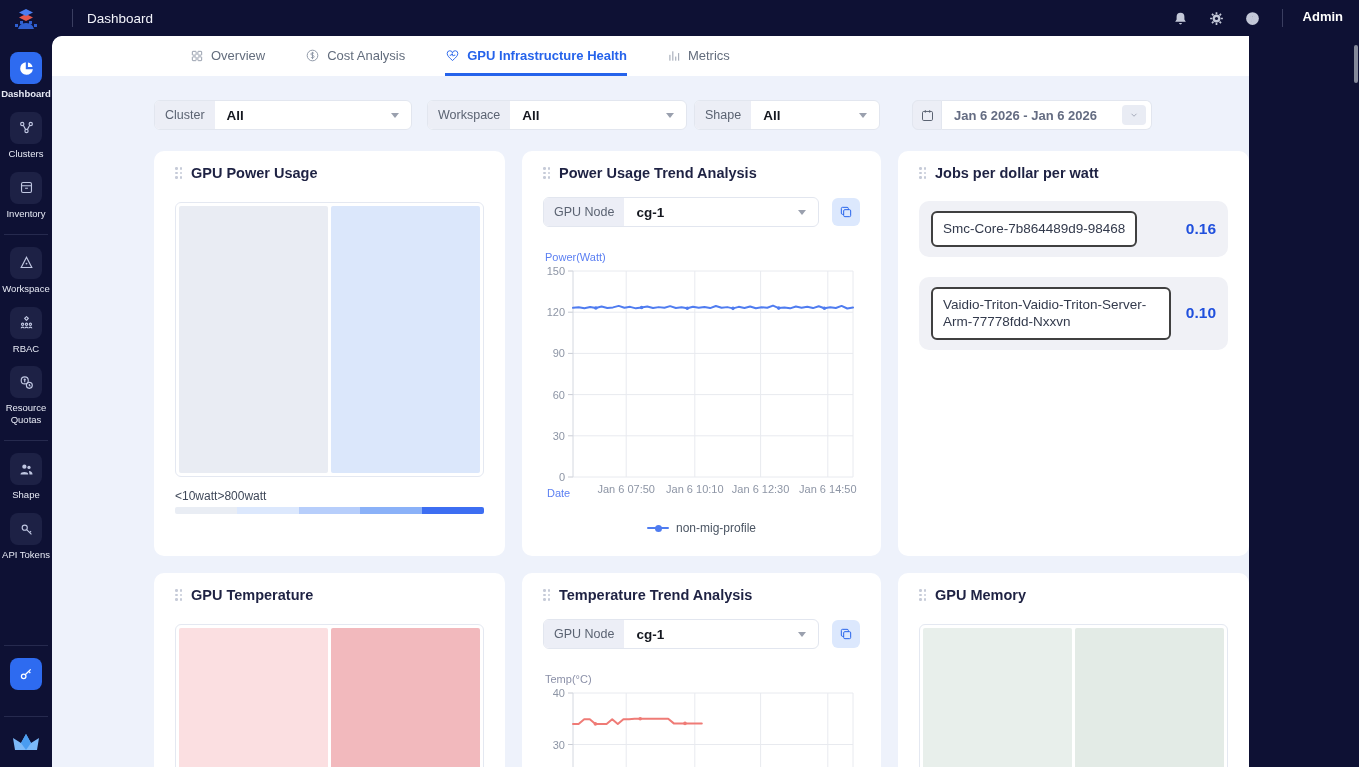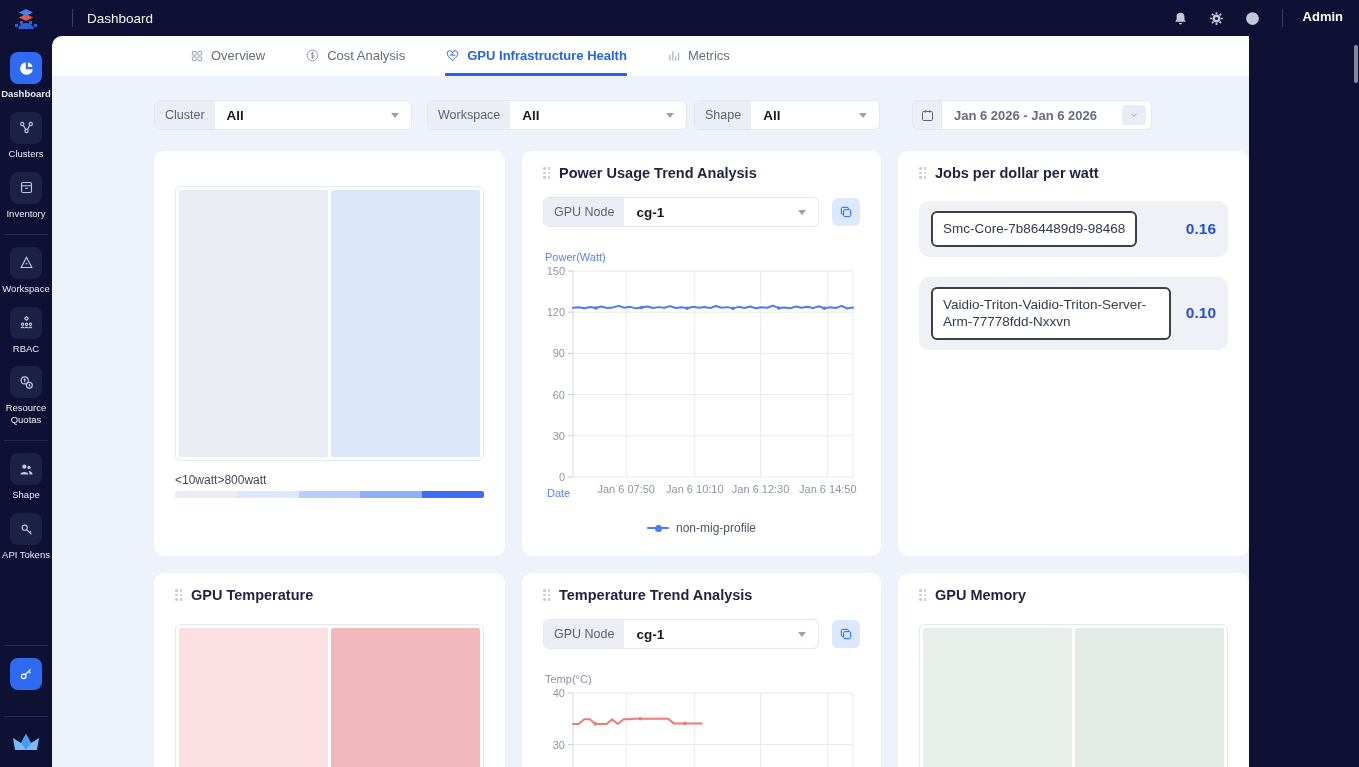--- a/index.html
+++ b/index.html
@@ -333,20 +333,31 @@
             <path d="M6 9 l6 6 6-6"></path>
           </svg>
         </div>
       </div>
     </div>
   </div>
 
   <div class="cards">
 
     <div class="card">
+      <div class="card-head">
+        <div class="handle">
+            <i></i>
+            <i></i>
+            <i></i>
+            <i></i>
+            <i></i>
+            <i></i>
+          </div>
+        <div class="card-title">GPU Power Usage</div>
+      </div>
       <div class="treemap">
         <div class="tm-cell" style="background: rgb(233, 236, 243);"></div>
         <div class="tm-cell" style="background: rgb(219, 231, 251);"></div>
       </div>
       <div class="heat-legend">
         <div class="hl-labels">
           <span>&lt;10watt</span>
           <span>&gt;800watt</span>
         </div>
         <div class="hl-bar">

